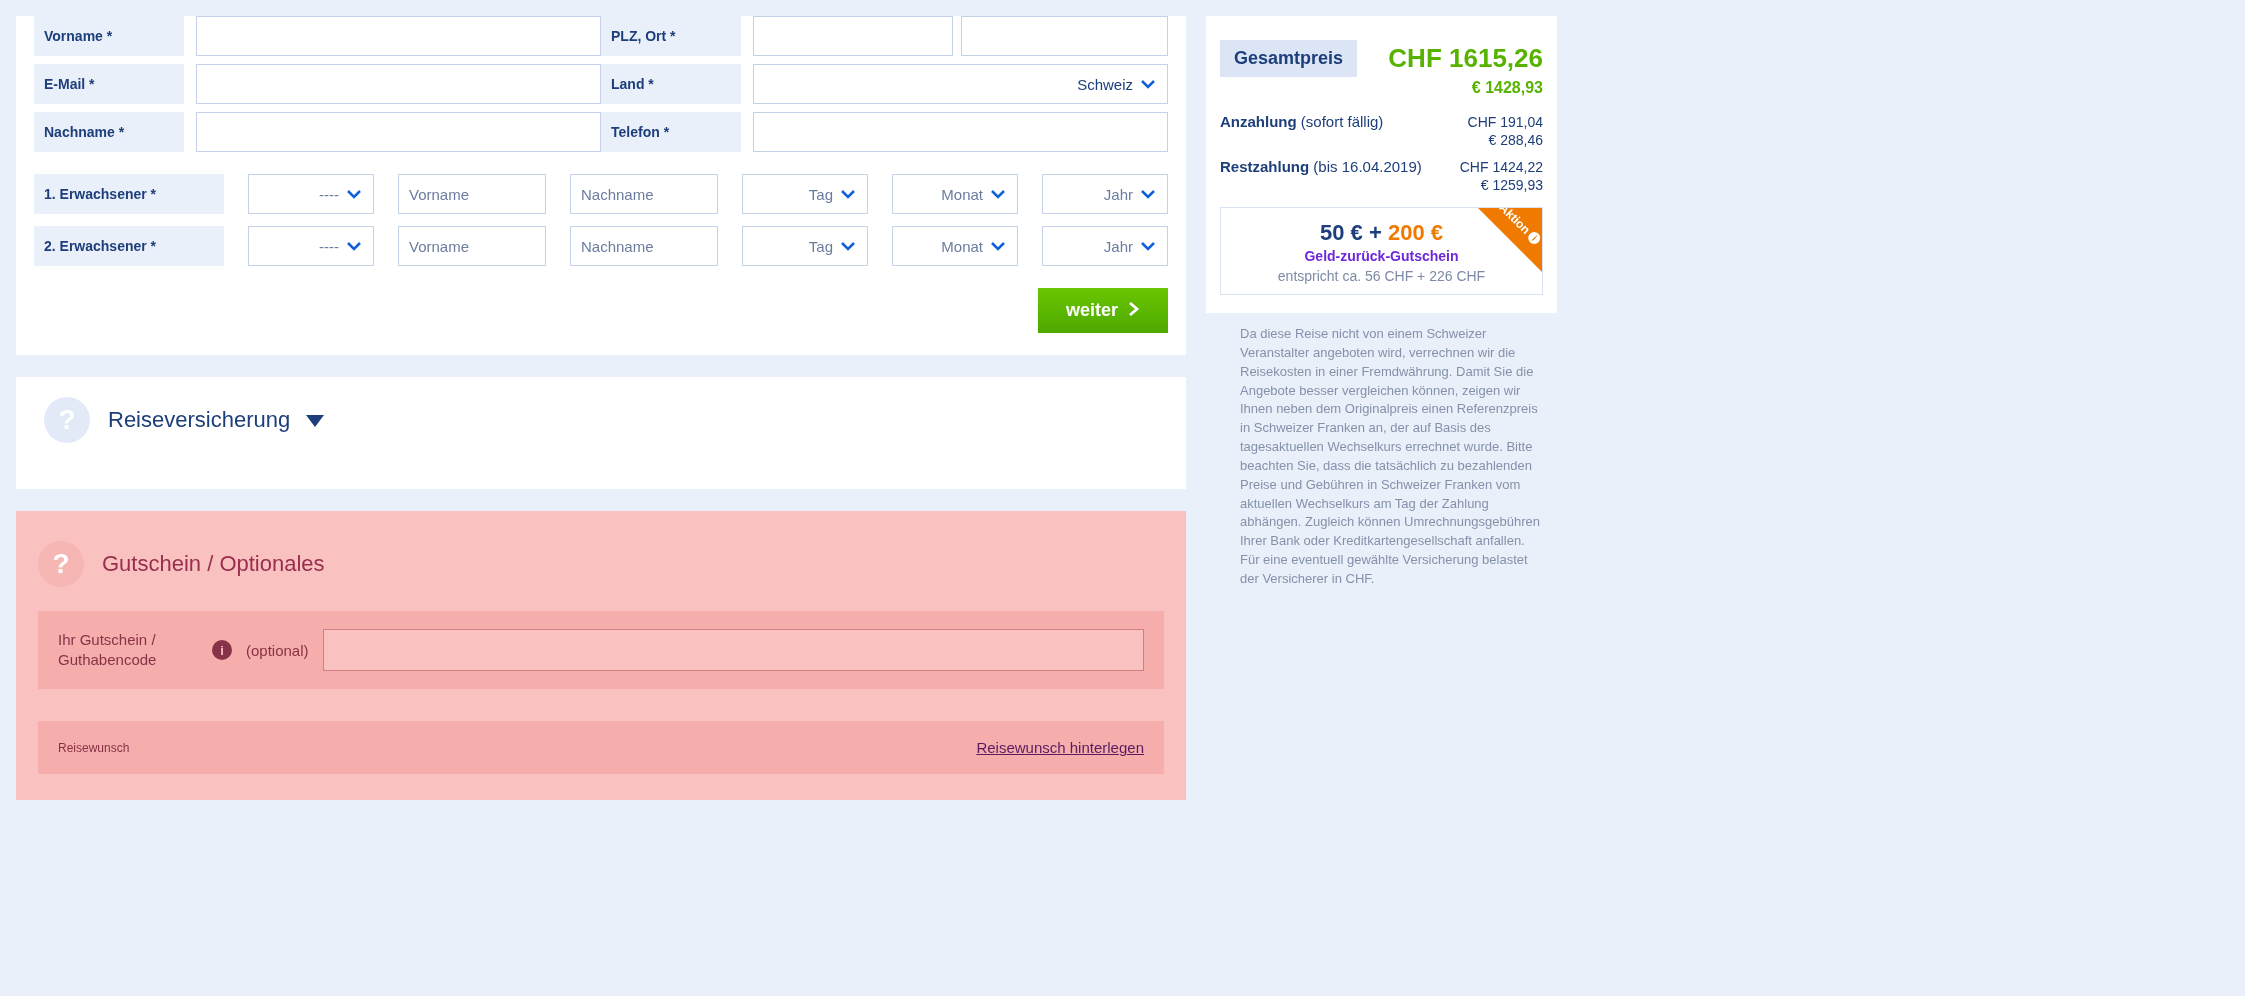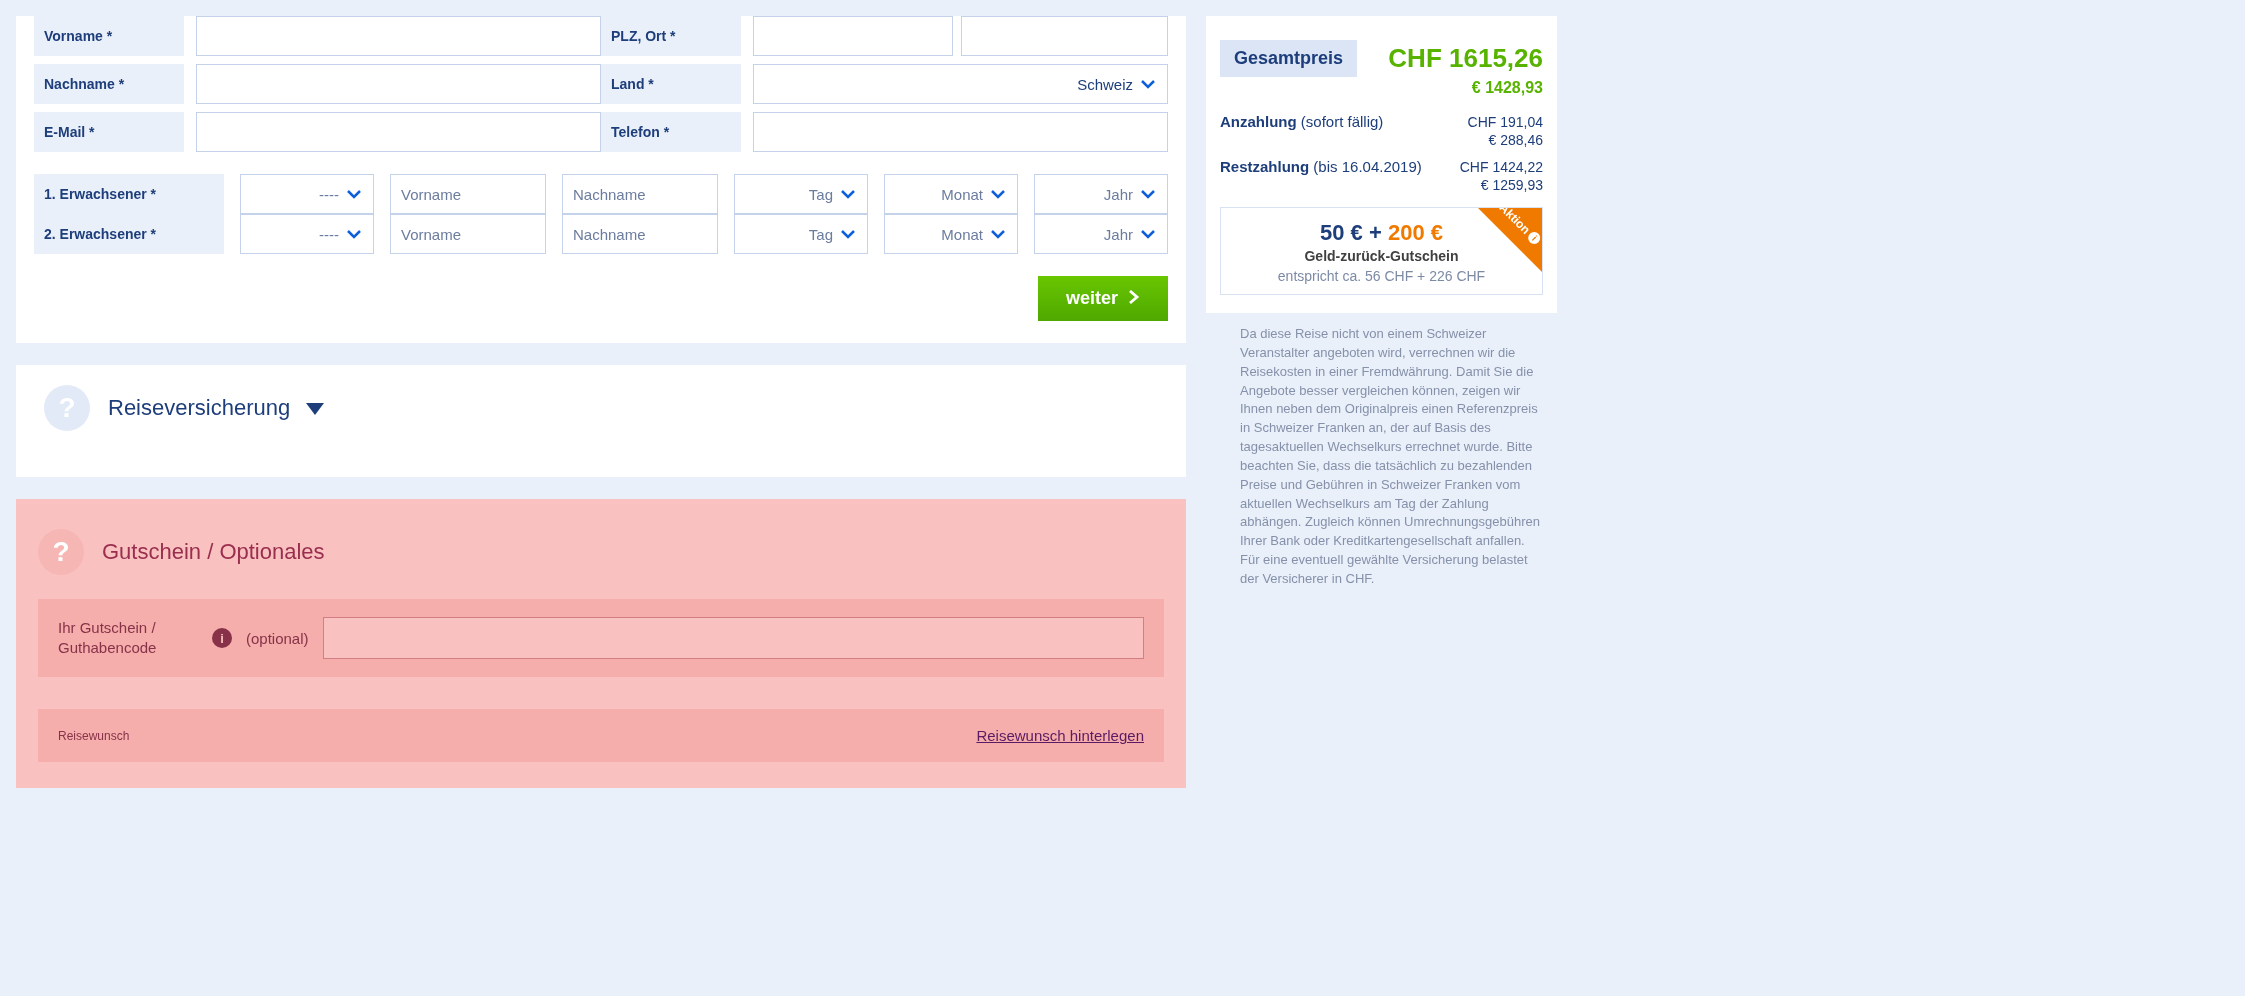--- a/index.html
+++ b/index.html
@@ -69,22 +69,22 @@
     text-align: right;
   }
   .select-muted { color: #6b7c9e; }
   .plz-row { display:flex; gap:8px; flex:1;}
   .plz-input { width: 200px; }
   .ort-input { flex:1; }
 
   .traveller-block { margin-top: 14px; }
   .trav-row {
     display: flex;
-    gap: 16px;
-    margin-bottom: 0;
+    gap: 24px;
+    margin-bottom: 12px;
     align-items: stretch;
     border-radius: 8px;
   }
   .trav-label {
     width: 190px;
     background: #eaf0fa;
     color: #1d3e7a;
     font-weight: 700;
     font-size: 14px;
     padding: 12px 10px;
@@ -237,21 +237,21 @@
     margin-top:14px;
     text-align:center;
     padding:12px 10px 10px 10px;
     overflow:hidden;
   }
   .promo-top {
     font-weight:800; font-size:22px;
   }
   .promo-blue { color:#1d3e7a;}
   .promo-orange { color:#f07a00;}
-  .promo-sub { color:#404040; font-weight:700; font-size:14px; margin-top:2px;}
+  .promo-sub { color:#6d28d9; font-weight:700; font-size:14px; margin-top:2px;}
   .promo-note { color:#7d8aa6; font-size:14px; margin-top:4px;}
   .corner {
     position:absolute;
     top:0; right:0;
     width:0; height:0;
     border-left:64px solid transparent;
     border-top:64px solid #f07a00;
   }
   .corner-text {
     position:absolute;
@@ -295,25 +295,25 @@
 
     <div class="panel">
       <div class="two-col-grid">
 
         <div class="col-line left">
           <div class="row">
             <div class="row-label">Vorname *</div>
             <div class="row-input"><input class="input" type="text" style=""></div>
           </div>
           <div class="row">
+            <div class="row-label">E-Mail *</div>
+            <div class="row-input"><input class="input" type="text" style=""></div>
+          </div>
+          <div class="row">
             <div class="row-label">Nachname *</div>
-            <div class="row-input"><input class="input" type="text" style=""></div>
-          </div>
-          <div class="row">
-            <div class="row-label">E-Mail *</div>
             <div class="row-input"><input class="input" type="text" style=""></div>
           </div>
         </div>
 
         <div class="col-line right">
           <div class="row">
             <div class="row-label">PLZ, Ort *</div>
             <div class="plz-row">
               <input class="input plz-input" type="text" style="">
               <input class="input ort-input" type="text" style="">

